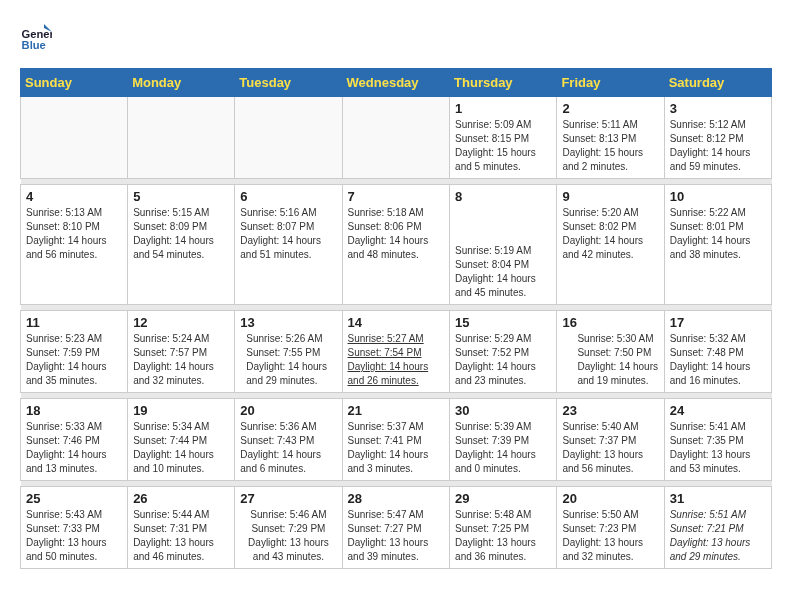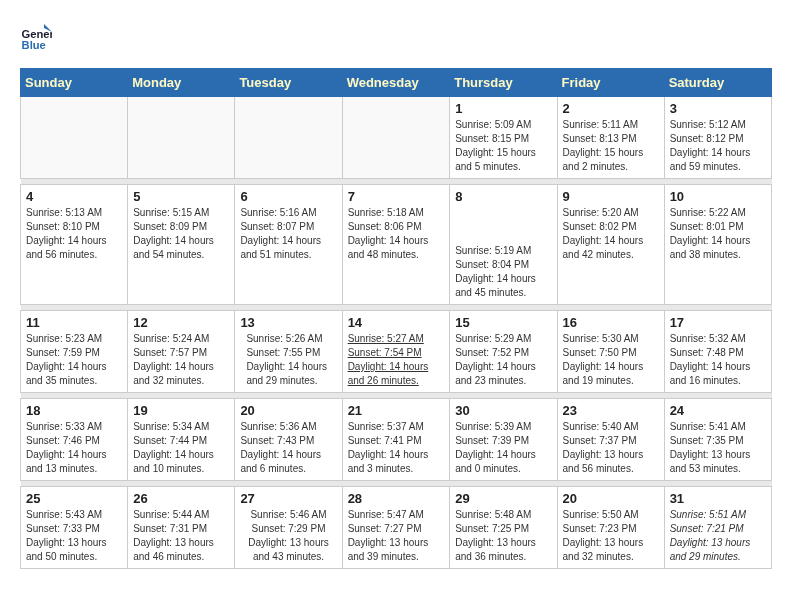--- a/index.html
+++ b/index.html
@@ -36,21 +36,21 @@
     .location {
       font-size: 16px;
       color: #444;
     }
     .calendar {
       width: 100%;
       border-collapse: collapse;
     }
     .calendar th {
       background-color: #2b6cb0;
-      color: #fef9c3;
+      color: #fde047;
       padding: 6px 4px;
       font-size: 13px;
       font-weight: bold;
       text-align: left;
       border: 1px solid #2b6cb0;
     }
     .calendar td {
       border: 1px solid #ccc;
       vertical-align: top;
       padding: 4px 5px;
@@ -226,21 +226,21 @@
         </td>
         <td>
           <div class="day-number">15</div>
           <div class="day-info" style="white-space: pre-line;">Sunrise: 5:29 AM
 Sunset: 7:52 PM
 Daylight: 14 hours
 and 23 minutes.</div>
         </td>
         <td>
           <div class="day-number">16</div>
-          <div class="day-info" style="white-space: pre-line;">Sunrise: 5:30 AM
+          <div class="day-info" style="white-space: pre-line; margin-left: 15px;">Sunrise: 5:30 AM
 Sunset: 7:50 PM
 Daylight: 14 hours
 and 19 minutes.</div>
         </td>
         <td>
           <div class="day-number">17</div>
           <div class="day-info" style="white-space: pre-line;">Sunrise: 5:32 AM
 Sunset: 7:48 PM
 Daylight: 14 hours
 and 16 minutes.</div>

